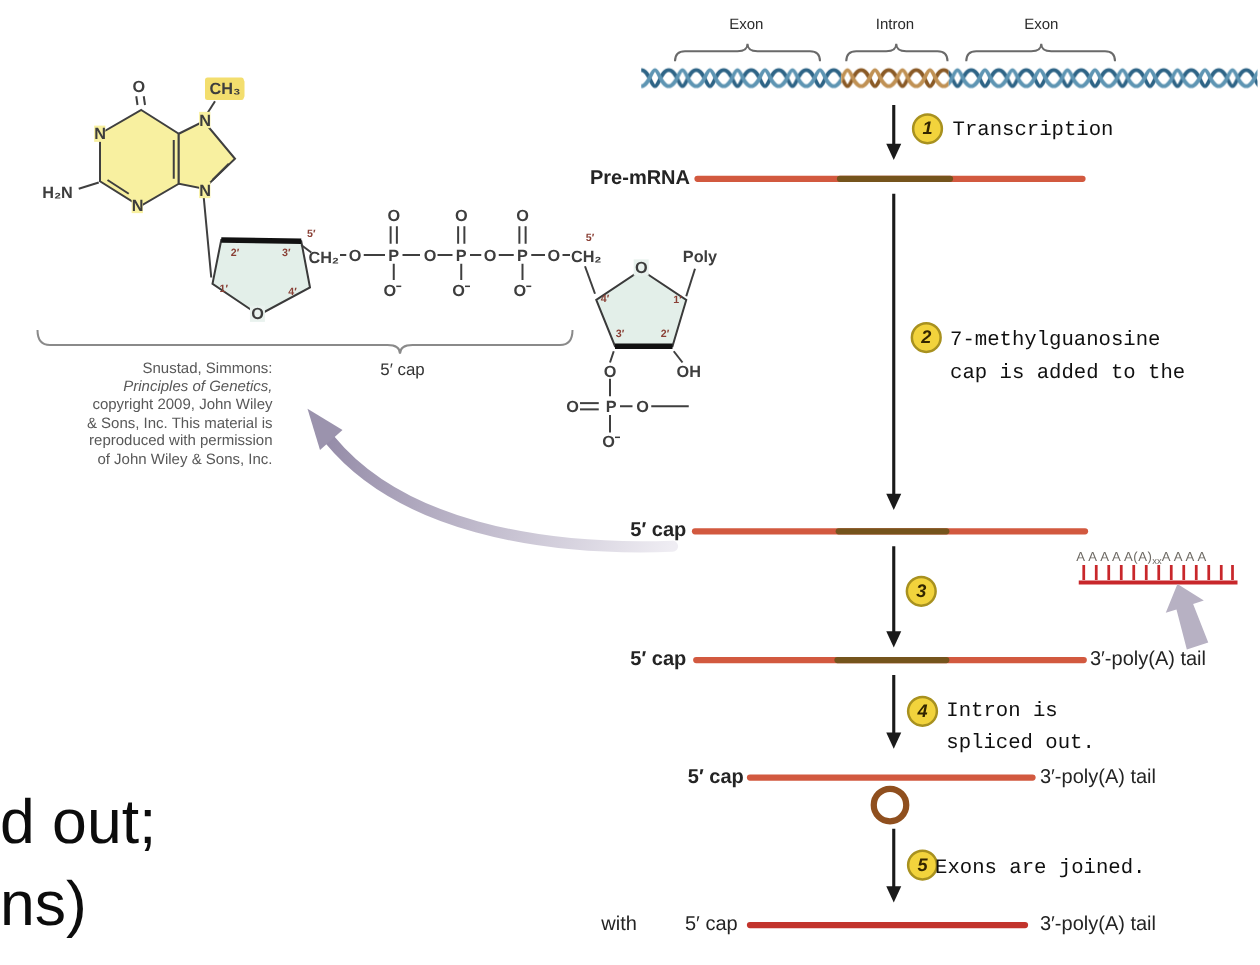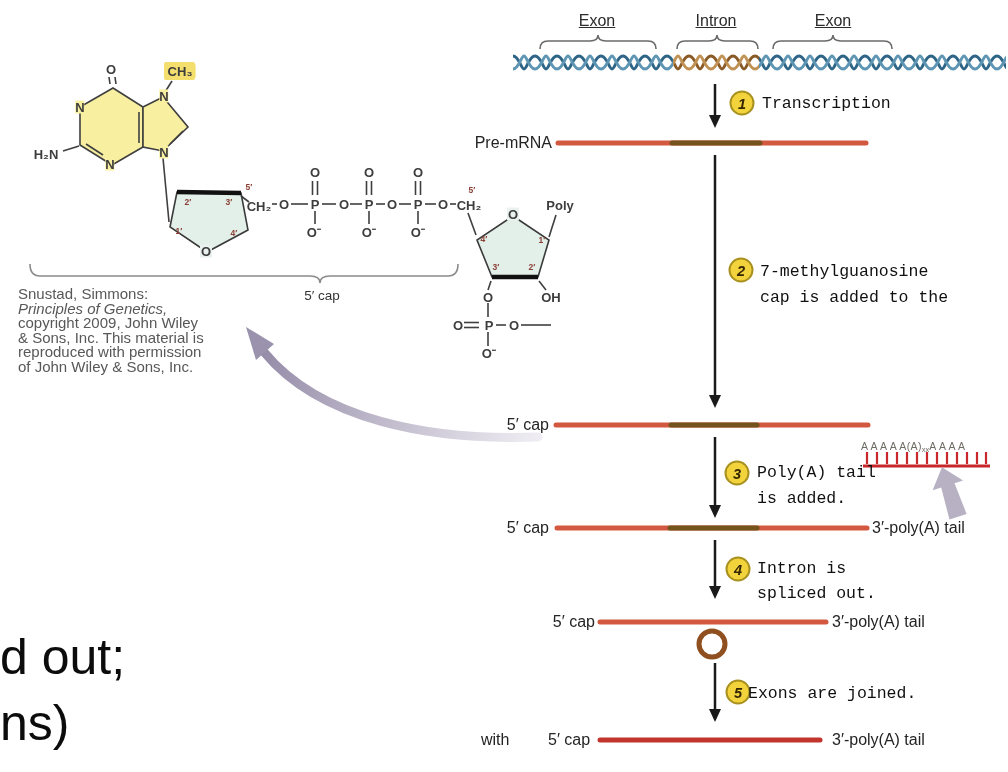--- a/index.html
+++ b/index.html
@@ -1,38 +1,38 @@
 <!DOCTYPE html>
 <html><head>
 <meta charset="utf-8">
 <style>
   html,body{margin:0;padding:0;background:#fff;}
   #stage{position:relative;width:1008px;height:772px;background:#fff;overflow:hidden;
          font-family:"Liberation Sans", sans-serif;}
   #art{position:absolute;left:0;top:0;}
   .txt{position:absolute;white-space:nowrap;color:#1f1f1f;}
   .rlabel{font-size:16px;color:#242424;}
-  .right{text-align:right;}
-  .genelabel{font-size:16px;color:#2b2b2b;transform:translateX(-50%);text-decoration:underline;}
+  .right{text-align:right;font-weight:bold;}
+  .genelabel{font-size:12px;color:#2b2b2b;transform:translateX(-50%);}
   .steptext{font-size:16.5px;color:#101010;line-height:25px;}
   .steptext span{display:block;font-family:Liberation Mono, monospace;}
   .stepnum{position:absolute;width:25px;height:25px;border-radius:50%;
            background:#f2d33c;border:2px solid #a8911f;color:#332600;
            font-size:14.5px;font-weight:bold;font-style:italic;
            display:flex;align-items:center;justify-content:center;
            transform:translate(-50%,-50%);box-sizing:border-box;}
   .atom{position:absolute;transform:translate(-50%,-50%);font-size:13px;
         font-weight:600;color:#3d3d3d;line-height:1;}
   .atom.bg{background:#e9f2ee;padding:0 1px;}
   .prime{position:absolute;transform:translate(-50%,-50%);font-size:8.5px;
          font-weight:bold;color:#8a4036;line-height:1;}
   .chemcap{position:absolute;transform:translateX(-50%);font-size:13.5px;color:#333;}
   .ch3hl{background:#f3de6e;padding:1px 3px;border-radius:2px;}
-  .credit{position:absolute;left:18px;top:287px;width:200px;font-size:15px;
-          line-height:14.6px;color:#585858;}
+  .credit{position:absolute;left:18px;top:287px;width:200px;font-size:12px;
+          line-height:14.6px;color:#585858;text-align:right;}
   .credit span{display:block;white-space:nowrap;}
   .credit .it{font-style:italic;}
   .polyaseq{position:absolute;font-size:10.5px;font-weight:normal;color:#6e6a64;
             letter-spacing:0.4px;}
   .polyaseq .sub{font-size:7.5px;vertical-align:-2px;letter-spacing:0;}
   .fragment{position:absolute;font-size:50px;color:#0c0c0c;line-height:50px;}
 </style>
 </head>
 <body>
 
@@ -194,24 +194,20 @@
   <div class="stepnum" style="left:738px;top:569px">4</div>
   <div class="stepnum" style="left:738px;top:692px">5</div>
 
   <div class="txt steptext" style="left:762px;top:91px">
     <span>Transcription</span>
   </div>
   <div class="txt steptext" style="left:760px;top:259px;line-height:26px">
     <span>7-methylguanosine</span>
     <span>cap is added to the</span>
   </div>
-  <div class="txt steptext" style="left:757px;top:460px;line-height:26px">
-    <span>Poly(A) tail</span>
-    <span>is added.</span>
-  </div>
   <div class="txt steptext" style="left:757px;top:556px;line-height:25px">
     <span>Intron is</span>
     <span>spliced out.</span>
   </div>
   <div class="txt steptext" style="left:748px;top:681px">
     <span>Exons are joined.</span>
   </div>
 
   <div class="txt rlabel right" style="right:456px;top:134px">Pre-mRNA</div>
   <div class="txt rlabel right" style="right:459px;top:416px">5′ cap</div>

